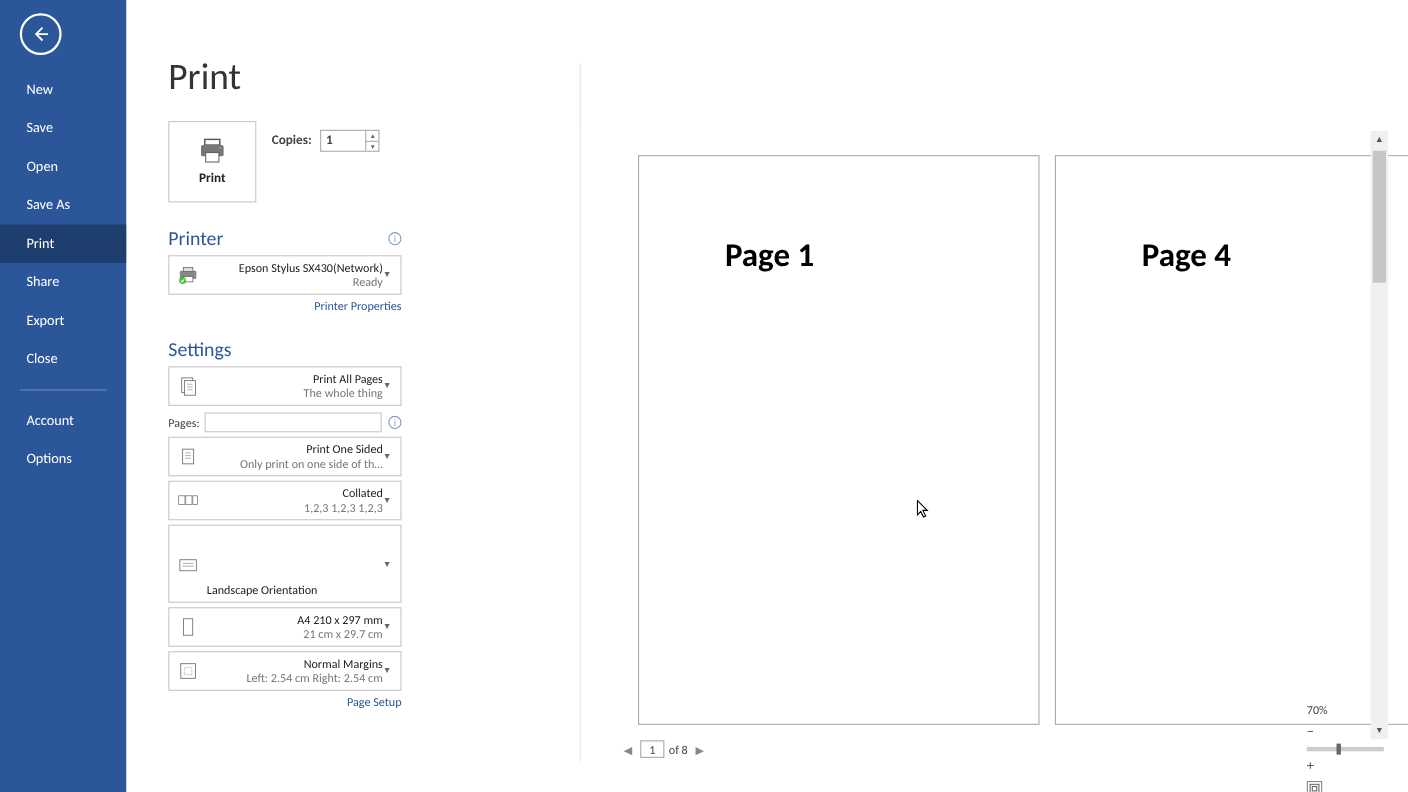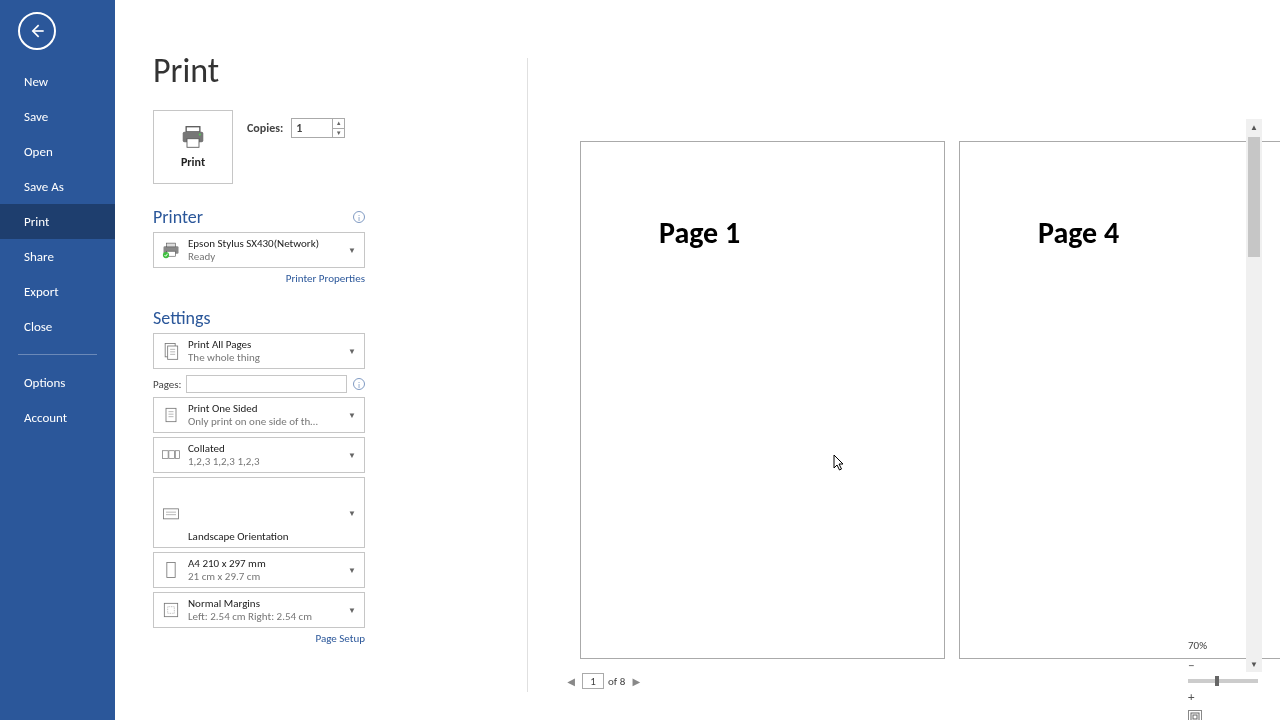--- a/index.html
+++ b/index.html
@@ -38,21 +38,21 @@
 .spinner { position: absolute; right: 0; top: 0; bottom: 0; width: 12px; display: flex; flex-direction: column; }
 .spinner div { flex: 1; border-left: 1px solid #aaa; display: flex; align-items: center; justify-content: center; font-size: 6px; color: #666; }
 .spinner div:first-child { border-bottom: 1px solid #aaa; }
 
 .section-hdr { font-size: 18px; font-weight: 400; color: #2b579a; margin-top: 22px; display: flex; align-items: center; justify-content: space-between; width: 212px; }
 .info-i { width: 12px; height: 12px; border: 1px solid #2b579a; border-radius: 50%; font-size: 9px; color: #2b579a; display: flex; align-items: center; justify-content: center; opacity: .6; }
 
 .setting-box { width: 212px; border: 1px solid #c6c6c6; background: #fff; display: flex; align-items: center; margin-top: 4px; position: relative; cursor: pointer; min-height: 36px; }
 .setting-box .sicon { width: 34px; display: flex; align-items: center; justify-content: center; }
 .setting-box .sicon svg, .setting-box .sicon .isvg { width: 20px; height: 20px; }
-.setting-box .scontent { flex: 1; padding: 4px 0; overflow: hidden; }
+.setting-box .scontent { flex: 1; padding: 4px 0; overflow: hidden; text-align: right; }
 .setting-box .stitle { font-size: 11px; color: #222; white-space: nowrap; overflow: hidden; text-overflow: ellipsis; }
 .setting-box .ssub { font-size: 11px; color: #777; white-space: nowrap; overflow: hidden; text-overflow: ellipsis; }
 .setting-box .scaret { width: 16px; font-size: 8px; color: #666; }
 .setting-box.single .scontent { display: flex; align-items: center; margin-top: 48px; }
 
 .link-right { width: 212px; text-align: right; font-size: 11px; color: #2b579a; margin-top: 4px; cursor: pointer; }
 
 .pages-row { width: 212px; display: flex; align-items: center; margin-top: 6px; gap: 4px; }
 .pages-label { font-size: 11px; color: #444; }
 .pages-input { flex: 1; height: 18px; border: 1px solid #c6c6c6; }
@@ -128,22 +128,22 @@
   </div>
   <div class="nav-item">New</div>
   <div class="nav-item">Save</div>
   <div class="nav-item">Open</div>
   <div class="nav-item">Save As</div>
   <div class="nav-item active">Print</div>
   <div class="nav-item">Share</div>
   <div class="nav-item">Export</div>
   <div class="nav-item">Close</div>
   <div class="nav-sep"></div>
+  <div class="nav-item">Account</div>
   <div class="nav-item">Options</div>
-  <div class="nav-item">Account</div>
 </div>
 
 <div class="main">
   <div class="page-title">Print</div>
 
   <div class="panel">
     <div class="print-btn-wrap">
       <div class="print-btn">
         <svg class="picon" viewBox="0 0 32 28">
           <rect x="8" y="2" width="16" height="6" fill="none" stroke="#555" stroke-width="1.5"></rect>

